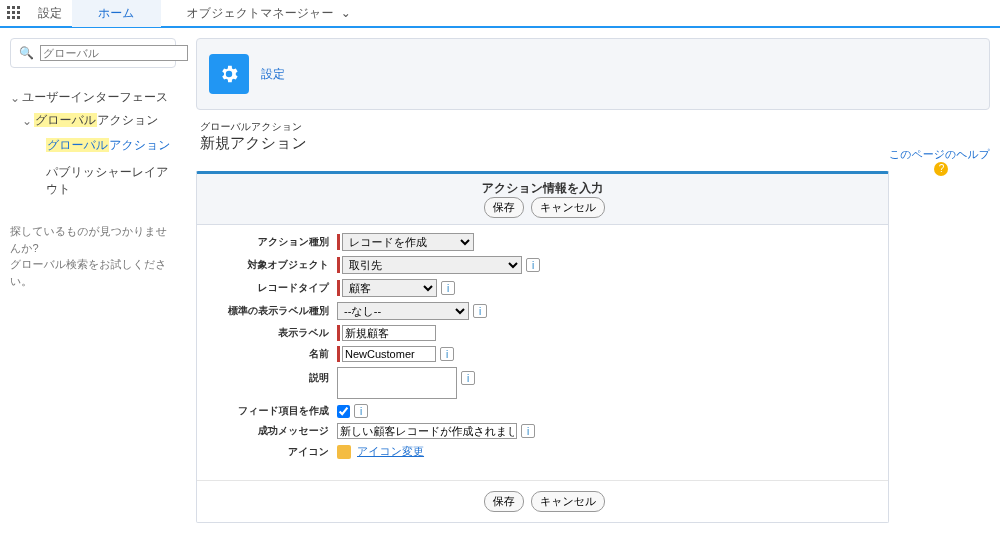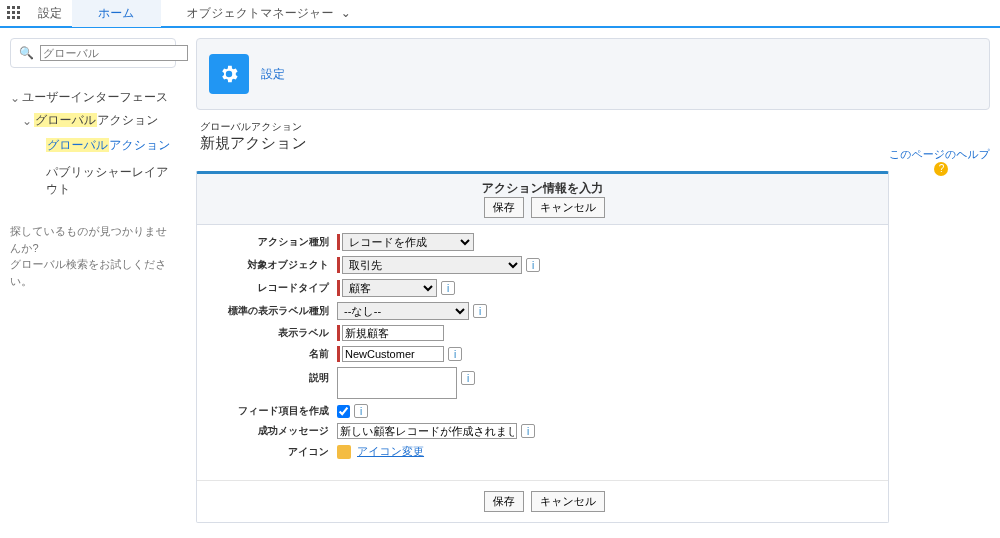--- a/index.html
+++ b/index.html
@@ -28,30 +28,30 @@
 .header-icon { width: 40px; height: 40px; background: #2196f3; border-radius: 4px; display: flex; align-items: center; justify-content: center; color: #fff; margin-right: 12px; }
 .header-icon svg { width: 22px; height: 22px; }
 .header-title { color: #1d6fd1; font-size: 12px; cursor: pointer; }
 .breadcrumb { font-size: 10px; color: #333; margin: 10px 0 0 4px; }
 .page-title { font-size: 15px; color: #333; margin: 0 0 18px 4px; }
 .help-link { float: right; font-size: 11px; color: #1d6fd1; margin-top: -24px; display: flex; align-items: center; flex-direction: column; }
 .help-link .qmark { display:inline-block; width:14px; height:14px; border-radius:50%; background:#f7b500; color:#fff; text-align:center; line-height:14px; margin-left:4px; font-size:10px;}
 .form-card { border: 1px solid #d8dde6; border-top: 3px solid #2a86c7; border-radius: 2px; margin-top: 4px; overflow: hidden; }
 .form-header { background: #f4f6f9; border-bottom: 1px solid #d8dde6; padding: 6px 10px; display: flex; align-items: center; flex-direction: column; }
 .form-header-title { font-weight: bold; font-size: 12px; flex: 1;}
-.btn { font-size: 11px; padding: 2px 8px; background: #f8f8f8; border: 1px solid #999; border-radius: 0; cursor: pointer; margin-left: 4px; }
+.btn { font-size: 11px; padding: 2px 8px; background: #f8f8f8; border: 1px solid #999; border-radius: 10px; cursor: pointer; margin-left: 4px; }
 .form-body { padding: 8px 10px 16px 10px; }
 .form-row { display: flex; align-items: center; margin-bottom: 5px; font-size: 11px; }
 .form-row .label { width: 130px; text-align: right; padding-right: 8px; font-weight: bold; color: #333; font-size: 10px; }
 .required-bar { display:inline-block; width:3px; height:16px; background:#c23934; margin-right:2px; vertical-align:middle; }
 select, input[type=text] { font-size: 11px; padding: 1px 2px; border: 1px solid #999; }
 select.w130 { width: 132px; }
 select.w95 { width: 95px; }
 select.w180 { width: 180px; }
-input.w110 { width: 102px; }
+input.w110 { width: 94px; }
 input.w180 { width: 180px; }
 textarea { width: 120px; height: 32px; border: 1px solid #999; resize: none; }
 .info-icon { display:inline-flex; width:14px; height:14px; border:1px solid #999; margin-left:4px; align-items:center; justify-content:center; color:#2a86c7; font-size:10px; cursor:pointer; border-radius:2px;}
 .link-small { color:#1d6fd1; text-decoration:underline; cursor:pointer; font-size:11px; margin-left:6px;}
 .account-icon { display:inline-block; width:14px; height:14px; background:#f4bc42; border-radius:2px; vertical-align:middle;}
 .form-footer { text-align: center; padding: 10px 0; border-top: 1px solid #e5e5e5; }
 </style>
 </head>
 <body>
 

